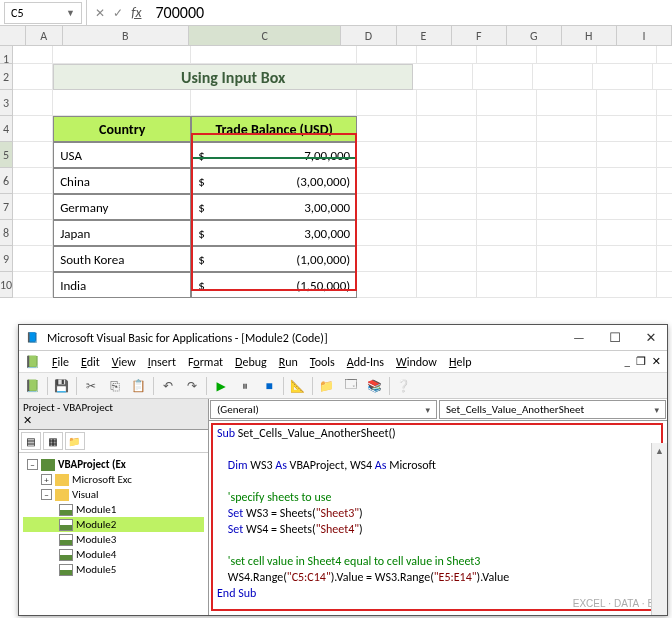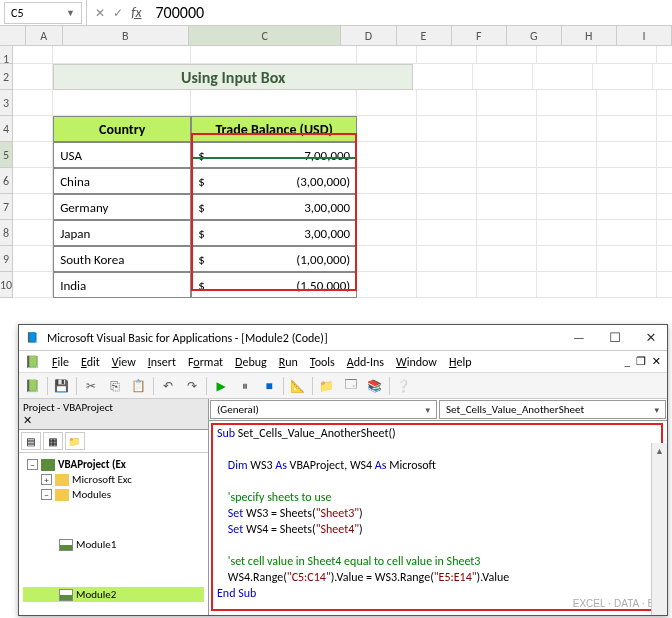--- a/index.html
+++ b/index.html
@@ -65,21 +65,21 @@
 .tb-stop { color: #06c; }
 
 .vba-body { display: flex; height: calc(100% - 74px); }
 .vba-project { width: 190px; border-right: 1px solid #999; display: flex; flex-direction: column; }
 .vba-proj-header { background: #e8e8e8; padding: 2px 4px; font-size: 11px; border-bottom: 1px solid #999; display: flex; justify-content: space-between; flex-direction: column; }
 .vba-proj-tb { padding: 2px; border-bottom: 1px solid #ccc; display: flex; gap: 2px; }
 .vba-proj-tb .ptb { width: 20px; height: 18px; border: 1px solid #ccc; background: #fff; font-size: 10px; display: inline-flex; align-items: center; justify-content: center; }
 .vba-tree { flex: 1; padding: 4px; font-size: 11px; overflow: hidden; background: #fff; }
 .tree-item { padding: 1px 0 1px 4px; display: flex; align-items: center; gap: 3px; white-space: nowrap; }
 .tree-item.lvl1 { padding-left: 18px; }
-.tree-item.lvl2 { padding-left: 36px; margin-top: 35px; }
+.tree-item.lvl2 { padding-left: 36px; }
 .tree-item .exp { width: 11px; height: 11px; border: 1px solid #888; font-size: 9px; line-height: 9px; text-align: center; color: #333; }
 .tree-item .ticon { width: 14px; height: 12px; display: inline-block; }
 .tree-item.sel { background: #bef264; }
 .ticon.proj { background: #5a8c3a; } .ticon.fold { background: #f4c950; }
 .ticon.mod { background: linear-gradient(#fff 50%, #5a8c3a 50%); border: 1px solid #888; }
 
 .vba-code { flex: 1; display: flex; flex-direction: column; }
 .vba-dropdowns { display: flex; height: 22px; border-bottom: 1px solid #999; }
 .vba-dd { flex: 1; border: 1px solid #999; margin: 1px; padding: 2px 6px; font-size: 11px; display: flex; justify-content: space-between; align-items: center; background: #fff; }
 .vba-dd .chev { font-size: 9px; color: #555; }
@@ -343,21 +343,21 @@
             <b>VBAProject (Ex</b>
           </div>
         <div class="tree-item lvl1">
             <span class="exp">+</span>
             <span class="ticon fold"></span>
             <span>Microsoft Exc</span>
           </div>
         <div class="tree-item lvl1">
             <span class="exp">−</span>
             <span class="ticon fold"></span>
-            <span>Modules</span>
+            <span>Visual</span>
           </div>
         <div class="tree-item lvl2">
             <span class="ticon mod"></span>
             <span>Module1</span>
           </div>
         <div class="tree-item lvl2 sel">
             <span class="ticon mod"></span>
             <span>Module2</span>
           </div>
         <div class="tree-item lvl2">

